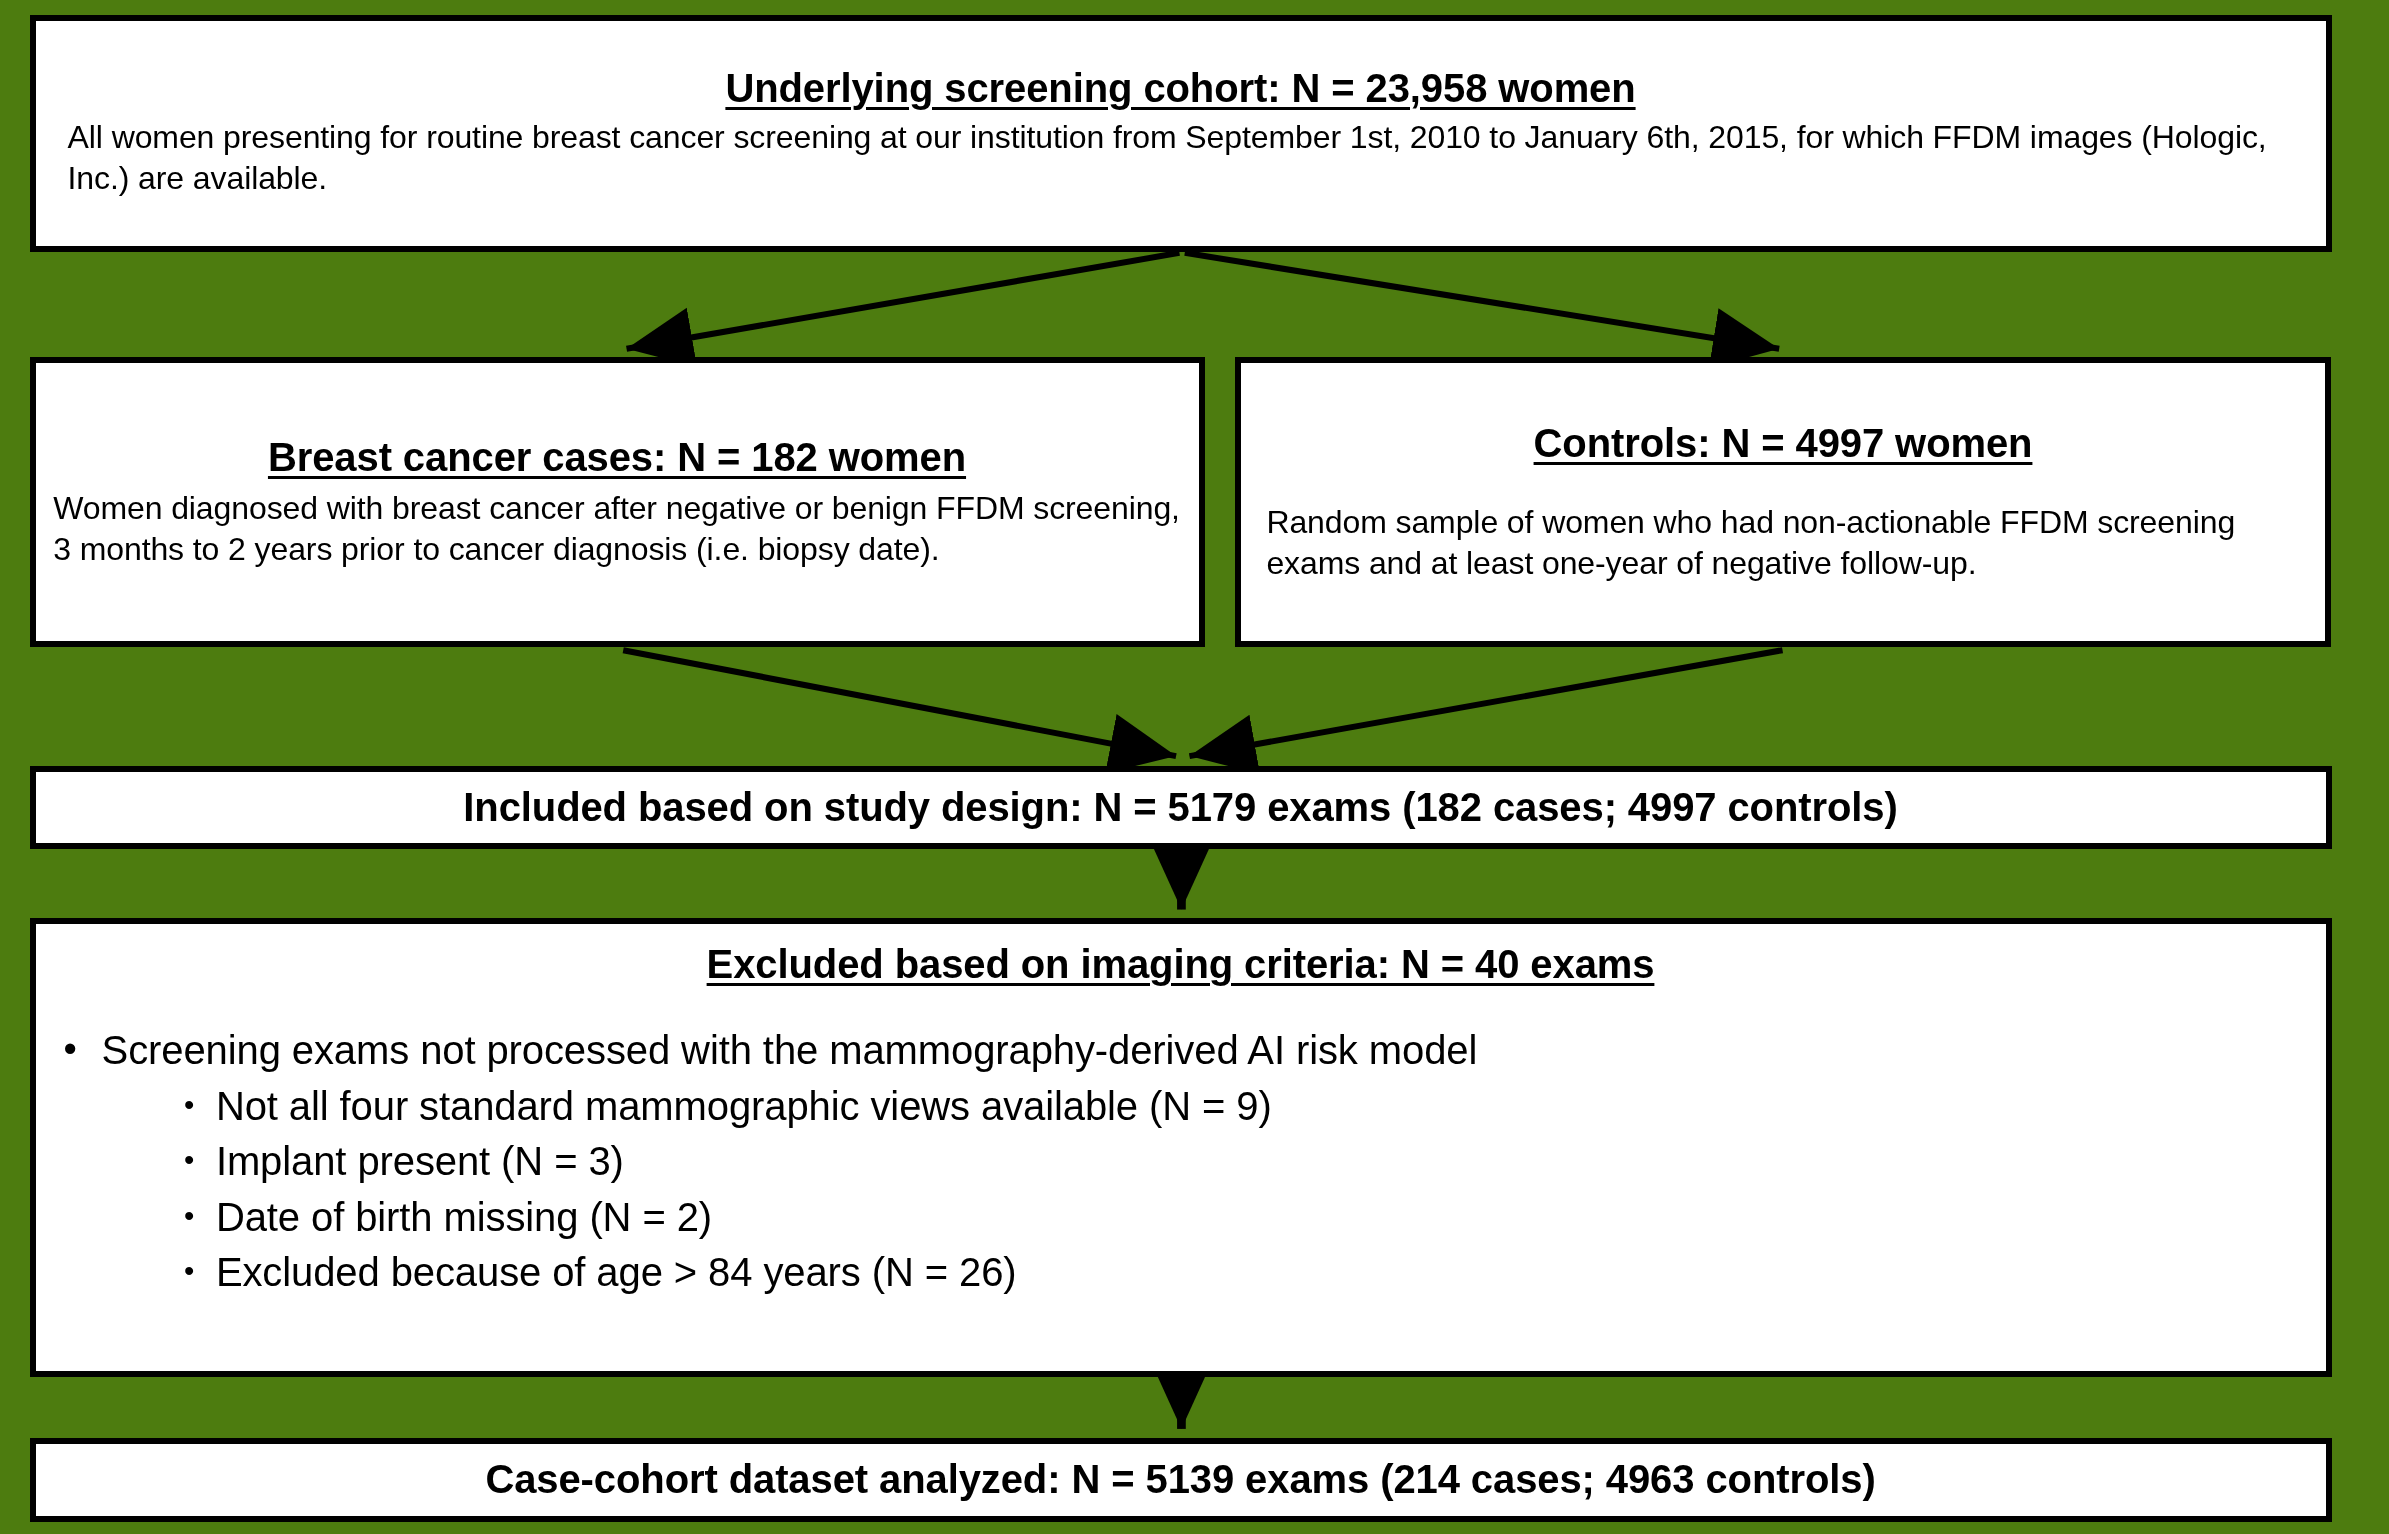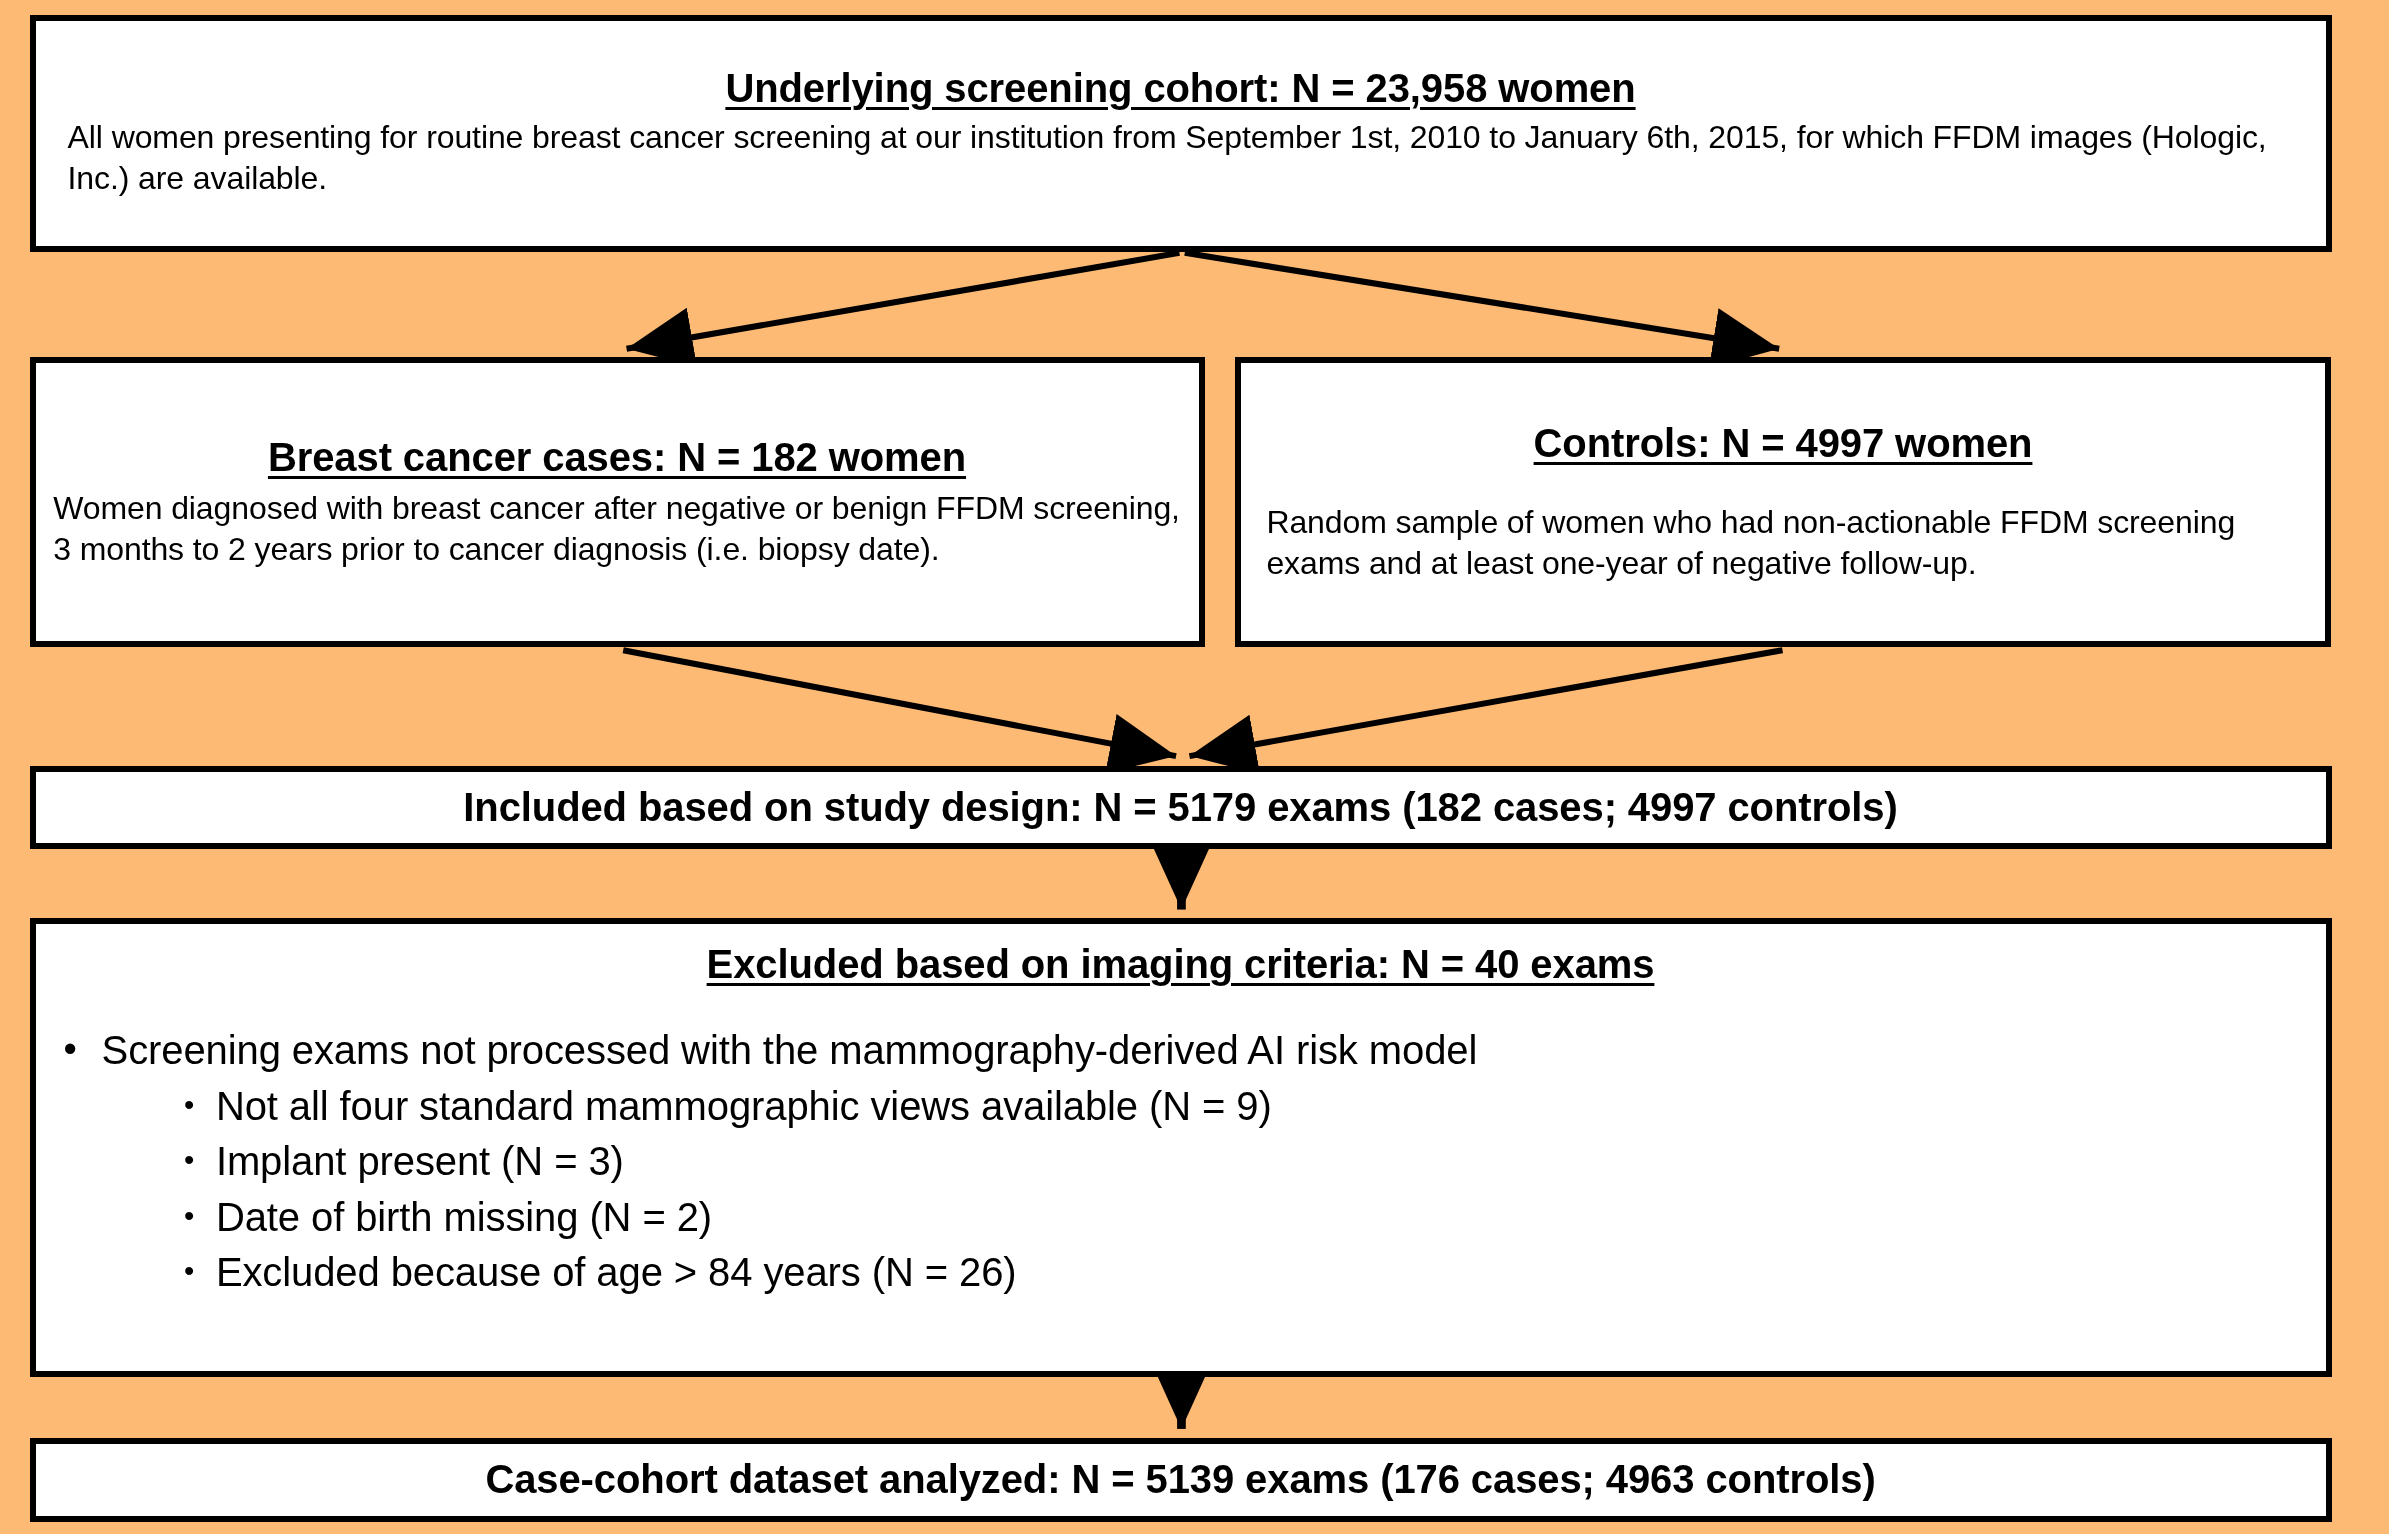--- a/index.html
+++ b/index.html
@@ -8,21 +8,21 @@
     background: #ffffff;
   }
   body {
     font-family: "Liberation Sans", sans-serif;
     color: #000000;
   }
   #page {
     position: relative;
     width: 2389px;
     height: 1535px;
-    background: #fdba74;
+    background: #4d7c0f;
     overflow: hidden;
   }
   .box {
     position: absolute;
     border: 6px solid #000000;
     background: #ffffff;
     box-sizing: border-box;
     display: flex;
     flex-direction: column;
     justify-content: center;
@@ -228,17 +228,17 @@
         <span class="bullet-text">Date of birth missing (N = 2)</span>
       </li>
       <li class="bullet-row level-2">
         <span class="bullet-dot">•</span>
         <span class="bullet-text">Excluded because of age &gt; 84 years (N = 26)</span>
       </li>
     </ul>
   </div>
 
   <div class="box" id="box-final">
-    <div class="box-title">Case-cohort dataset analyzed: N = 5139 exams (176 cases; 4963 controls)</div>
+    <div class="box-title">Case-cohort dataset analyzed: N = 5139 exams (214 cases; 4963 controls)</div>
   </div>
 
 </div>
 
 
 </body></html>

